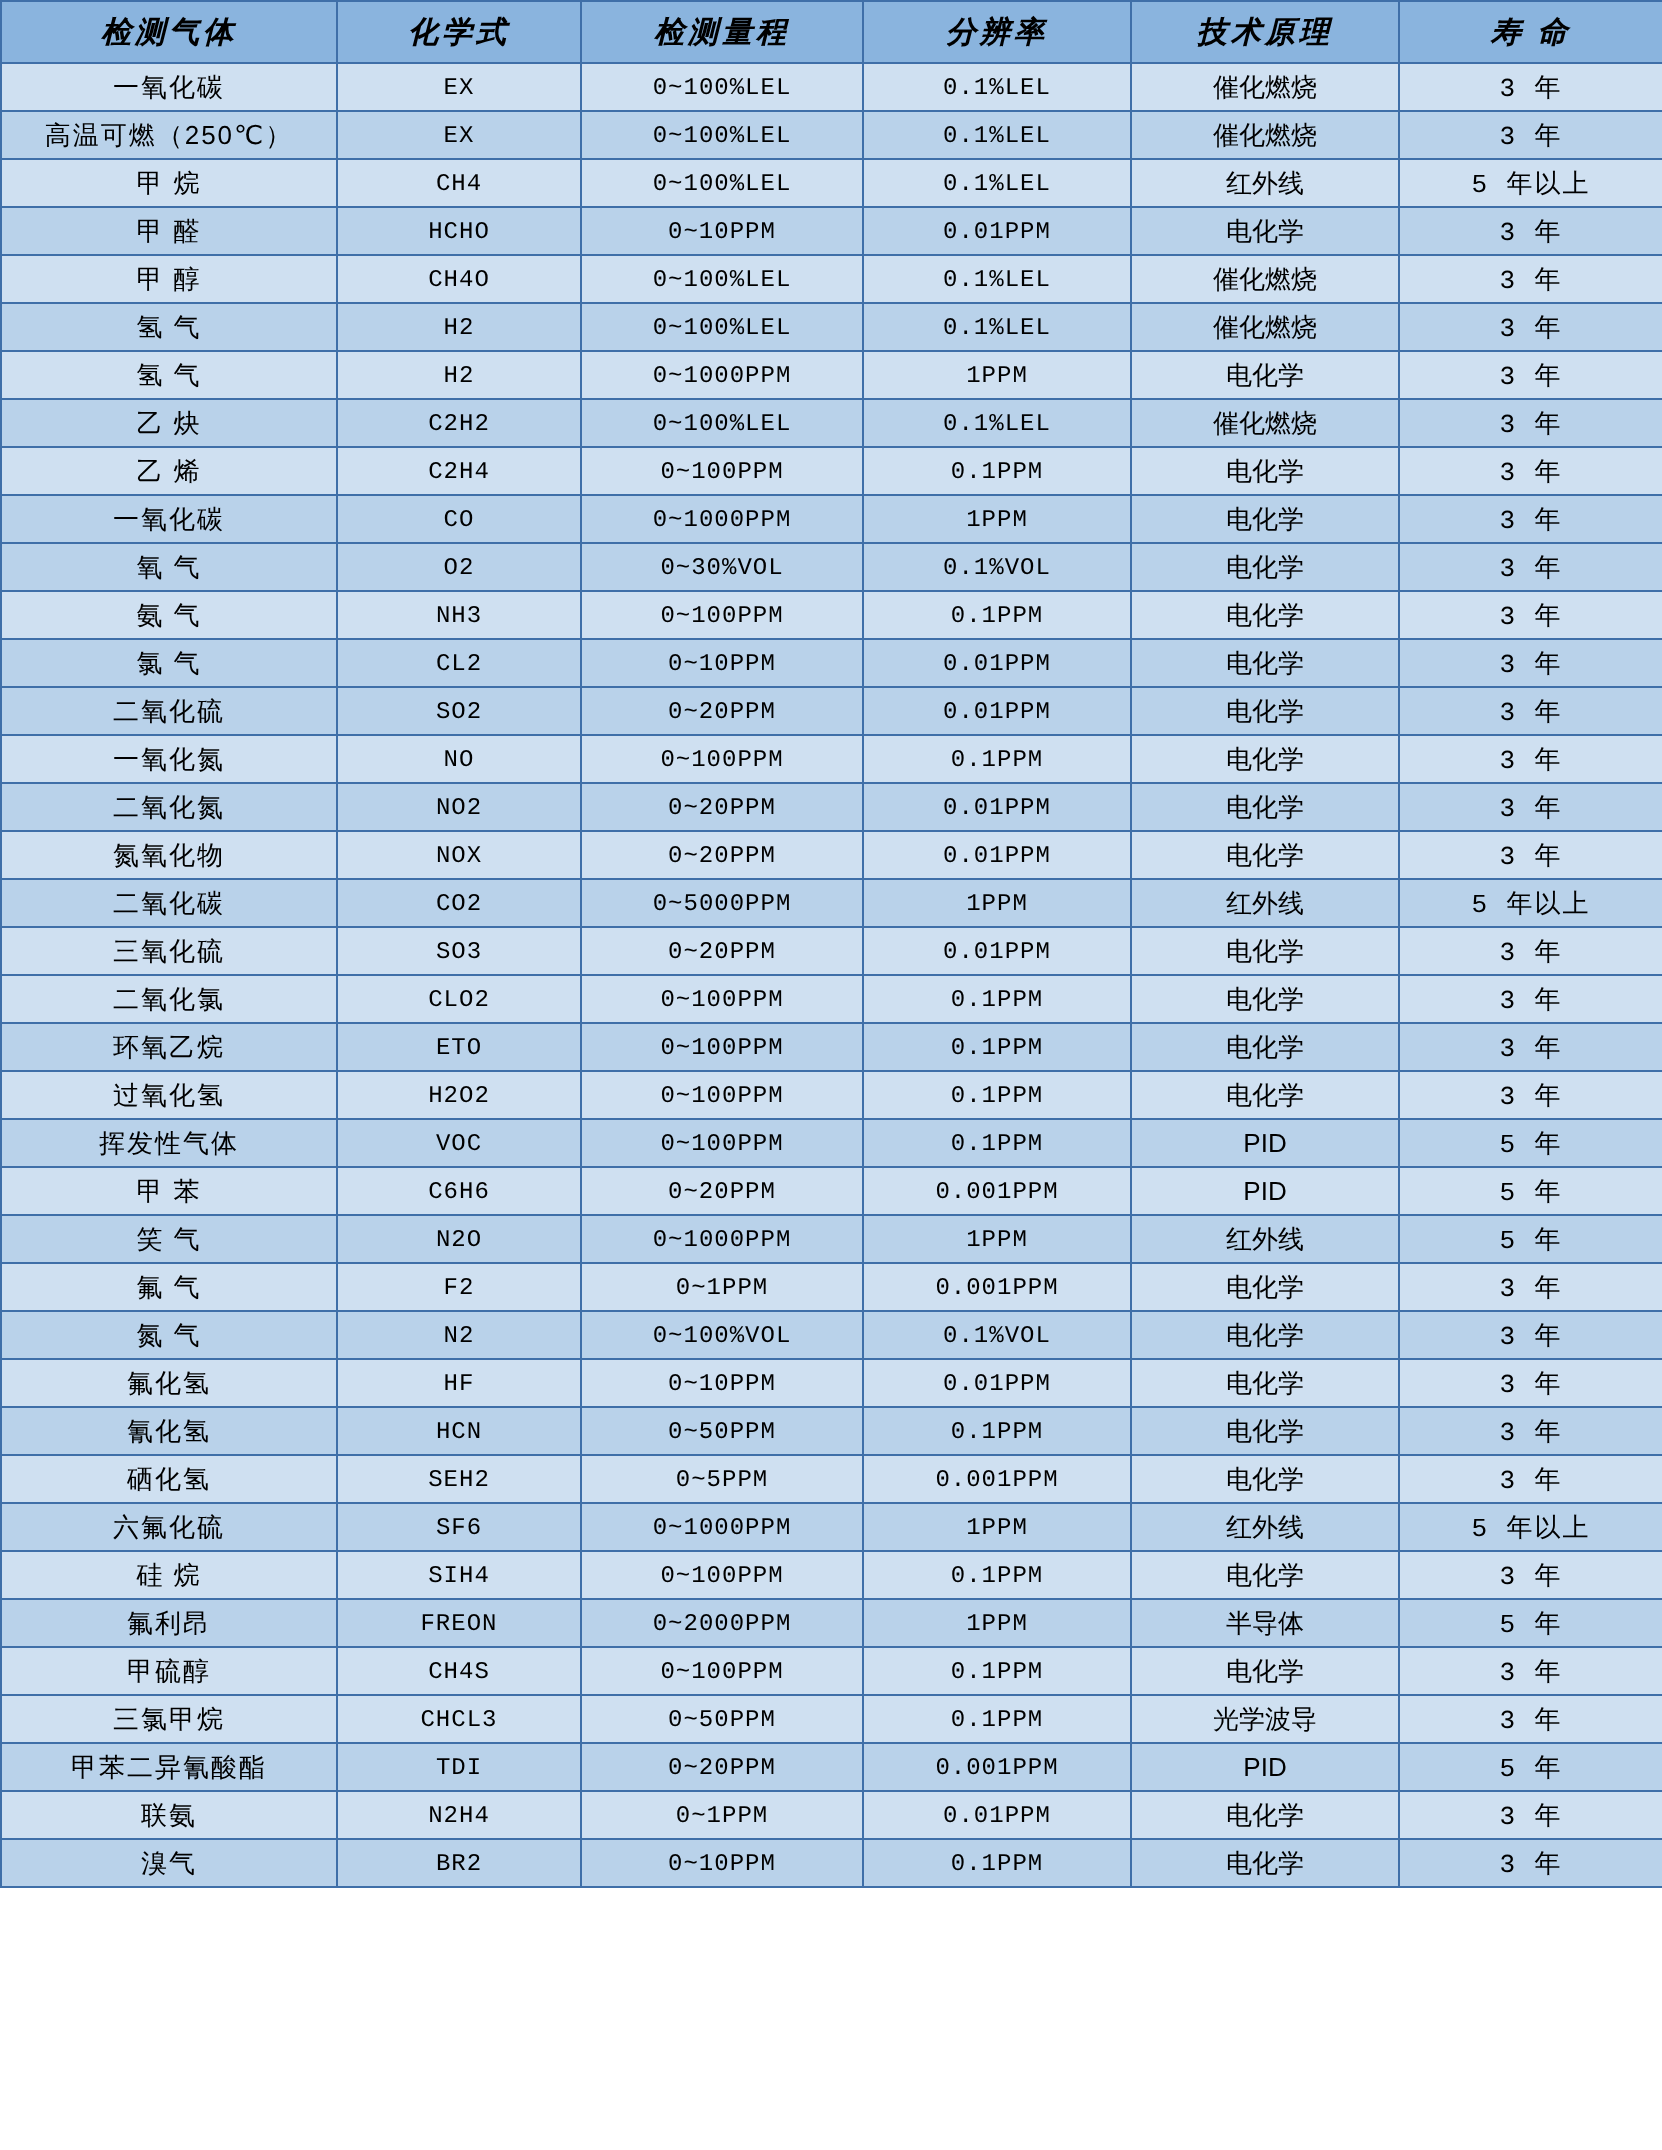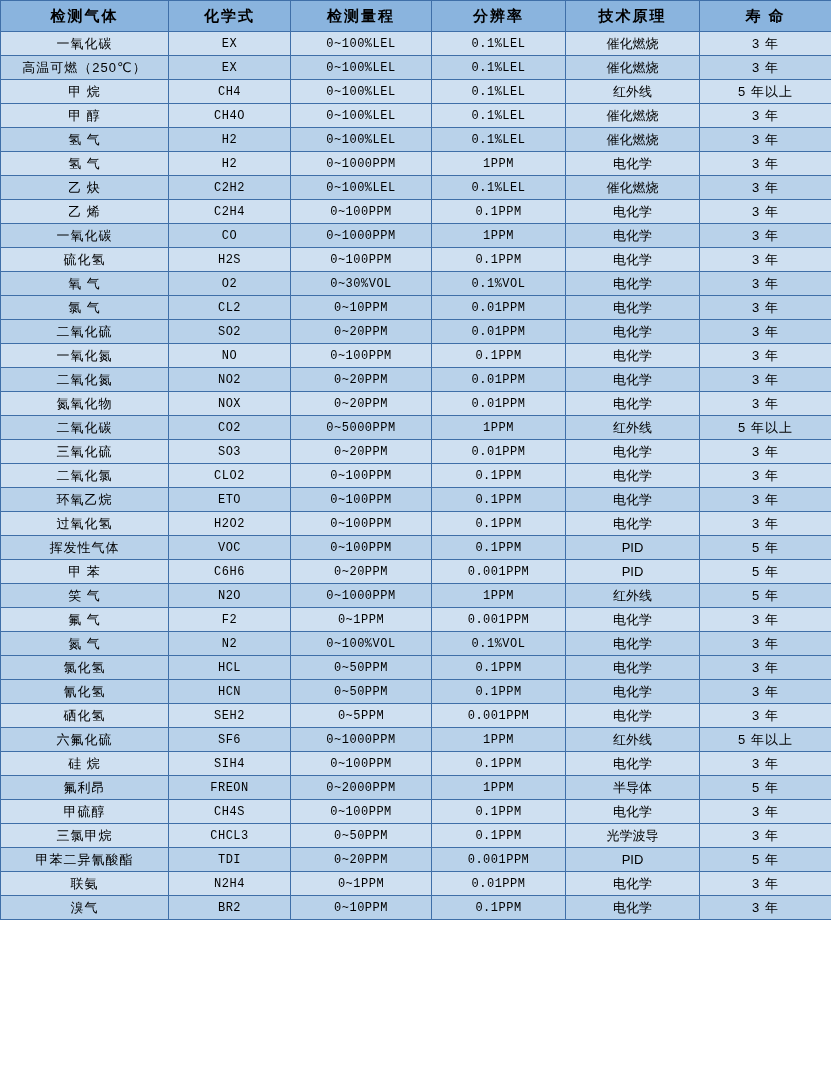--- a/index.html
+++ b/index.html
@@ -30,20 +30,21 @@
     color: #000000;
     white-space: nowrap;
     overflow: hidden;
   }
   #gas-table thead th {
     background: #8ab4de;
     height: 28px;
     font-size: 15px;
     font-weight: bold;
     letter-spacing: 2px;
+    font-style: italic;
   }
   #gas-table tbody td {
     height: 21px;
     font-size: 13px;
     font-weight: normal;
   }
   #gas-table tbody tr.odd td {
     background: #cfe0f1;
   }
   #gas-table tbody tr.even td {
@@ -54,20 +55,21 @@
   }
   #gas-table tbody td.formula,
   #gas-table tbody td.range,
   #gas-table tbody td.resolution {
     font-family: "Liberation Mono", "DejaVu Sans Mono", monospace;
     font-size: 12px;
     letter-spacing: 0.5px;
   }
   #gas-table tbody td.life {
     letter-spacing: 1px;
+    font-family: Liberation Mono, monospace;
   }
 </style>
 </head>
 <body>
 
 <table id="gas-table">
   <colgroup>
     <col class="c0">
       <col class="c1">
       <col class="c2">
@@ -103,20 +105,28 @@
         <td class="life">3 年</td>
       </tr>
       <tr class="odd">
         <td class="name">甲  烷</td>
         <td class="formula">CH4</td>
         <td class="range">0~100%LEL</td>
         <td class="resolution">0.1%LEL</td>
         <td class="principle">红外线</td>
         <td class="life">5 年以上</td>
       </tr>
+      <tr class="even">
+        <td class="name">甲  醛</td>
+        <td class="formula">HCHO</td>
+        <td class="range">0~10PPM</td>
+        <td class="resolution">0.01PPM</td>
+        <td class="principle">电化学</td>
+        <td class="life">3 年</td>
+      </tr>
       <tr class="odd">
         <td class="name">甲  醇</td>
         <td class="formula">CH4O</td>
         <td class="range">0~100%LEL</td>
         <td class="resolution">0.1%LEL</td>
         <td class="principle">催化燃烧</td>
         <td class="life">3 年</td>
       </tr>
       <tr class="even">
         <td class="name">氢  气</td>
@@ -148,39 +158,39 @@
         <td class="range">0~100PPM</td>
         <td class="resolution">0.1PPM</td>
         <td class="principle">电化学</td>
         <td class="life">3 年</td>
       </tr>
       <tr class="even">
         <td class="name">一氧化碳</td>
         <td class="formula">CO</td>
         <td class="range">0~1000PPM</td>
         <td class="resolution">1PPM</td>
-        <td class="principle">电化学</td>
-        <td class="life">3 年</td>
-      </tr>
-      <tr class="odd">
-        <td class="name">硫化氢</td>
-        <td class="formula">H2S</td>
-        <td class="range">0~100PPM</td>
-        <td class="resolution">0.1PPM</td>
         <td class="principle">电化学</td>
         <td class="life">3 年</td>
       </tr>
       <tr class="even">
         <td class="name">氧  气</td>
         <td class="formula">O2</td>
         <td class="range">0~30%VOL</td>
         <td class="resolution">0.1%VOL</td>
         <td class="principle">电化学</td>
         <td class="life">3 年</td>
       </tr>
+      <tr class="odd">
+        <td class="name">氨  气</td>
+        <td class="formula">NH3</td>
+        <td class="range">0~100PPM</td>
+        <td class="resolution">0.1PPM</td>
+        <td class="principle">电化学</td>
+        <td class="life">3 年</td>
+      </tr>
       <tr class="even">
         <td class="name">氯  气</td>
         <td class="formula">CL2</td>
         <td class="range">0~10PPM</td>
         <td class="resolution">0.01PPM</td>
         <td class="principle">电化学</td>
         <td class="life">3 年</td>
       </tr>
       <tr class="even">
         <td class="name">二氧化硫</td>
@@ -287,25 +297,25 @@
         <td class="life">3 年</td>
       </tr>
       <tr class="even">
         <td class="name">氮  气</td>
         <td class="formula">N2</td>
         <td class="range">0~100%VOL</td>
         <td class="resolution">0.1%VOL</td>
         <td class="principle">电化学</td>
         <td class="life">3 年</td>
       </tr>
-      <tr class="even">
-        <td class="name">氯化氢</td>
-        <td class="formula">HCL</td>
-        <td class="range">0~50PPM</td>
-        <td class="resolution">0.1PPM</td>
+      <tr class="odd">
+        <td class="name">氟化氢</td>
+        <td class="formula">HF</td>
+        <td class="range">0~10PPM</td>
+        <td class="resolution">0.01PPM</td>
         <td class="principle">电化学</td>
         <td class="life">3 年</td>
       </tr>
       <tr class="even">
         <td class="name">氰化氢</td>
         <td class="formula">HCN</td>
         <td class="range">0~50PPM</td>
         <td class="resolution">0.1PPM</td>
         <td class="principle">电化学</td>
         <td class="life">3 年</td>

